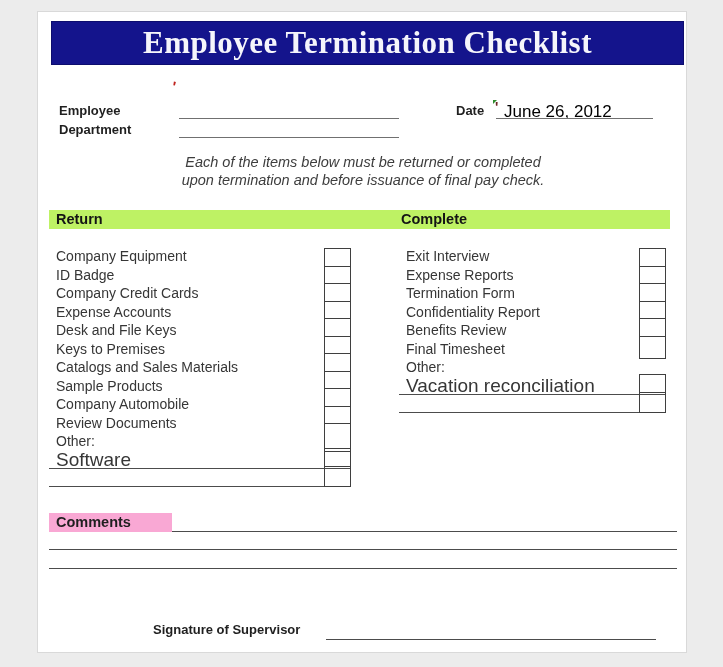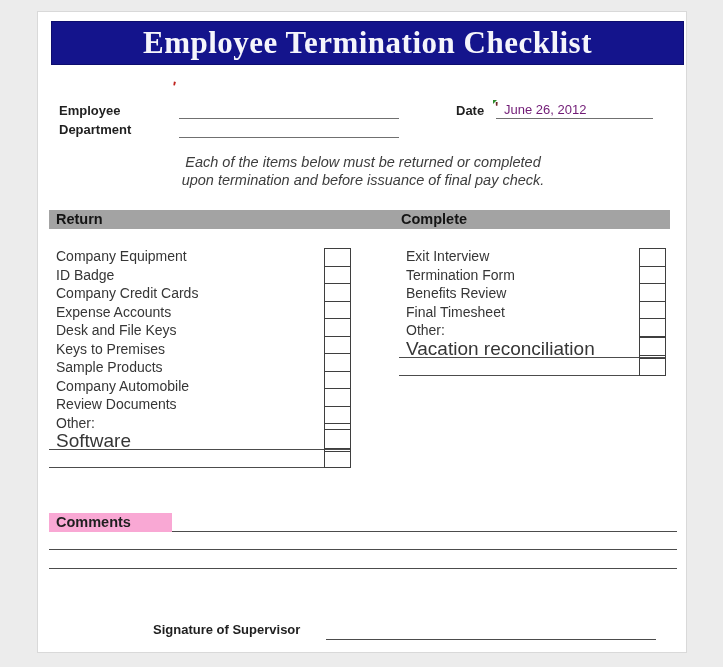--- a/index.html
+++ b/index.html
@@ -43,21 +43,21 @@
   .label-bold { font-weight:bold; font-size:13px; color:#1f1f1f; }
   .field-line { position:absolute; border-bottom:1px solid #707070; height:1px; }
   .employee-label { position:absolute; left:21px; top:91px; }
   .department-label { position:absolute; left:21px; top:110px; }
   .employee-line { left:141px; top:106px; width:220px; }
   .department-line { left:141px; top:125px; width:220px; }
   .date-label { position:absolute; left:418px; top:91px; }
   .date-line { left:458px; top:106px; width:157px; }
   .date-value {
     position:absolute; left:466px; top:90px;
-    font-size:13px; color:#701a75;
+    font-size:17px; color:#000000;
   }
   .date-marker {
     position:absolute; left:457px; top:87px;
     color:#6b2323; font-size:14px; font-weight:bold;
   }
   .date-marker::before {
     content:""; position:absolute; left:-2px; top:1px;
     width:0; height:0;
     border-left:4px solid #2e8b2e;
     border-bottom:4px solid transparent;
@@ -67,21 +67,21 @@
   .instructions {
     position:absolute; left:0; top:141px; width:650px;
     text-align:center; font-style:italic;
     font-size:14.5px; line-height:18px; color:#3d3d3d;
   }
 
   
   .header-bar {
     position:absolute; left:11px; top:198px;
     width:621px; height:19px;
-    background:#a3a3a3;
+    background:#bef264;
   }
   .header-bar .hdr {
     position:absolute; top:1px;
     font-weight:bold; font-size:14.5px; color:#141414;
   }
   .hdr-return { left:7px; }
   .hdr-complete { left:352px; }
 
   
   .col { position:absolute; top:235px; }
@@ -166,20 +166,21 @@
     <span class="hdr hdr-complete">Complete</span>
   </div>
 
   <div class="col col-return">
     <div class="item">Company Equipment</div>
     <div class="item">ID Badge</div>
     <div class="item">Company Credit Cards</div>
     <div class="item">Expense Accounts</div>
     <div class="item">Desk and File Keys</div>
     <div class="item">Keys to Premises</div>
+    <div class="item">Catalogs and Sales Materials</div>
     <div class="item">Sample Products</div>
     <div class="item">Company Automobile</div>
     <div class="item">Review Documents</div>
     <div class="item">Other:</div>
 
     <div class="boxes" style="height:204px;">
       <div class="cell"></div>
       <div class="cell"></div>
       <div class="cell"></div>
       <div class="cell"></div>
@@ -197,21 +198,23 @@
       <div class="fill-row"></div>
       <div class="fill-boxes">
         <div class="fcell"></div>
         <div class="fcell"></div>
       </div>
     </div>
   </div>
 
   <div class="col col-complete">
     <div class="item">Exit Interview</div>
+    <div class="item">Expense Reports</div>
     <div class="item">Termination Form</div>
+    <div class="item">Confidentiality Report</div>
     <div class="item">Benefits Review</div>
     <div class="item">Final Timesheet</div>
     <div class="item">Other:</div>
 
     <div class="boxes" style="height:111px;">
       <div class="cell"></div>
       <div class="cell"></div>
       <div class="cell"></div>
       <div class="cell"></div>
       <div class="cell"></div>

